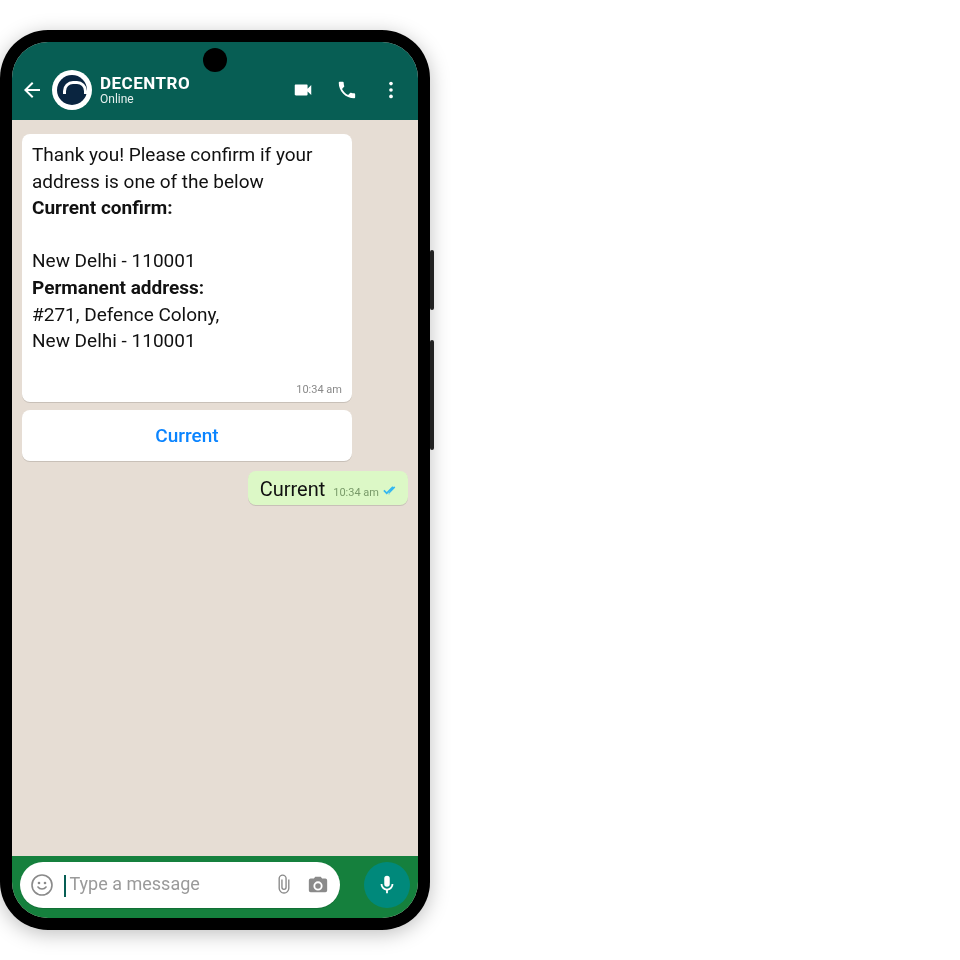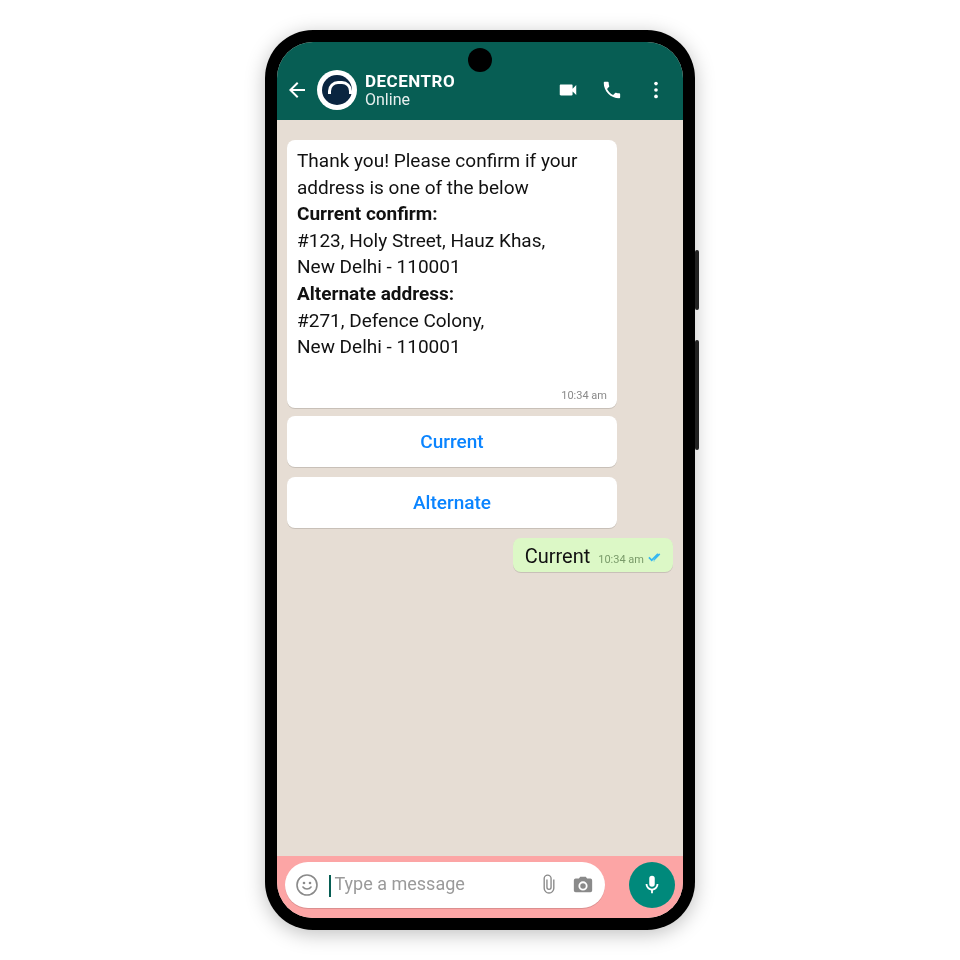--- a/index.html
+++ b/index.html
@@ -9,21 +9,21 @@
     width: 960px;
     height: 960px;
     background: #ffffff;
     font-family: -apple-system, BlinkMacSystemFont, "Segoe UI", Roboto, Helvetica, Arial, sans-serif;
   }
   .stage {
     width: 960px;
     height: 960px;
     display: flex;
     align-items: center;
-    justify-content: center;
+    justify-content: flex-start;
   }
   .phone {
     width: 430px;
     height: 900px;
     background: #000;
     border-radius: 48px;
     padding: 12px;
     position: relative;
     box-shadow: 0 4px 20px rgba(0,0,0,0.25);
   }
@@ -101,35 +101,35 @@
   .title-block {
     flex: 1 1 auto;
     line-height: 1.1;
   }
   .title-name {
     font-weight: 700;
     font-size: 17px;
     letter-spacing: 0.5px;
   }
   .title-status {
-    font-size: 16px;
+    font-size: 12px;
     opacity: 0.9;
   }
   .hicons {
     display:flex;
     gap: 22px;
     align-items:center;
     padding-right:4px;
   }
   .hicon { width:22px; height:22px; display:flex;align-items:center;justify-content:center; }
   .hicon svg { fill:#fff; }
   .chat {
     flex: 1 1 auto;
     overflow: hidden;
-    padding: 20px 10px 4px 10px;
+    padding: 14px 10px 4px 10px;
     background: #e6ddd4;
     position: relative;
   }
   .bubble-in {
     background: #fff;
     border-radius: 8px;
     padding: 8px 10px 6px 10px;
     max-width: 330px;
     position: relative;
     box-shadow: 0 1px 0.5px rgba(0,0,0,0.13);
@@ -175,21 +175,21 @@
     gap:8px;
   }
   .out-text { font-size: 20px; color:#111; }
   .out-meta { font-size:11px; color:#7a9b6a; display:flex; align-items:center; gap:3px; padding-bottom:2px;}
   .ticks { color:#34b7f1; font-size:14px; line-height:1; }
   .input-bar {
     display:flex;
     align-items:center;
     gap:24px;
     padding: 6px 8px 10px 8px;
-    background: #fca5a5;
+    background: #15803d;
   }
   .input-field {
     flex:1 1 auto;
     background:#fff;
     border-radius: 24px;
     height: 46px;
     display:flex;
     align-items:center;
     padding: 0 10px;
     gap:10px;
@@ -262,32 +262,31 @@
               </svg>
           </div>
         </div>
       </div>
 
       <div class="chat">
         <div class="bubble-in">
           <div class="msg-text">
             <span>Thank you! Please confirm if your address is one of the below</span><br>
             <b>Current confirm:</b><br>
-            <span>#123, Holy Street, Hauz Khas,</span><br>
+            <br>
             <span>New Delhi - 110001</span><br>
-            <b>Alternate address:</b><br>
+            <b>Permanent address:</b><br>
             <span>#271, Defence Colony,</span><br>
             <span>New Delhi - 110001</span><br>
             <br>
           </div>
           <div class="msg-time">10:34 am</div>
         </div>
 
         <div class="reply-btn">Current</div>
-        <div class="reply-btn">Alternate</div>
 
         <div class="bubble-out-wrap">
           <div class="bubble-out">
             <span class="out-text">Current</span>
             <span class="out-meta">
               <span>10:34 am</span>
               <span class="ticks">
                 <svg viewBox="0 0 20 14" width="18" height="12">
                     <path fill="#34b7f1" d="M1 7l4 4L13 3l-1.4-1.4L5 8.2 2.4 5.6 1 7zm6 4l8-8-1.4-1.4L7 9.6l1.4 1.4z"></path>
                   </svg>

